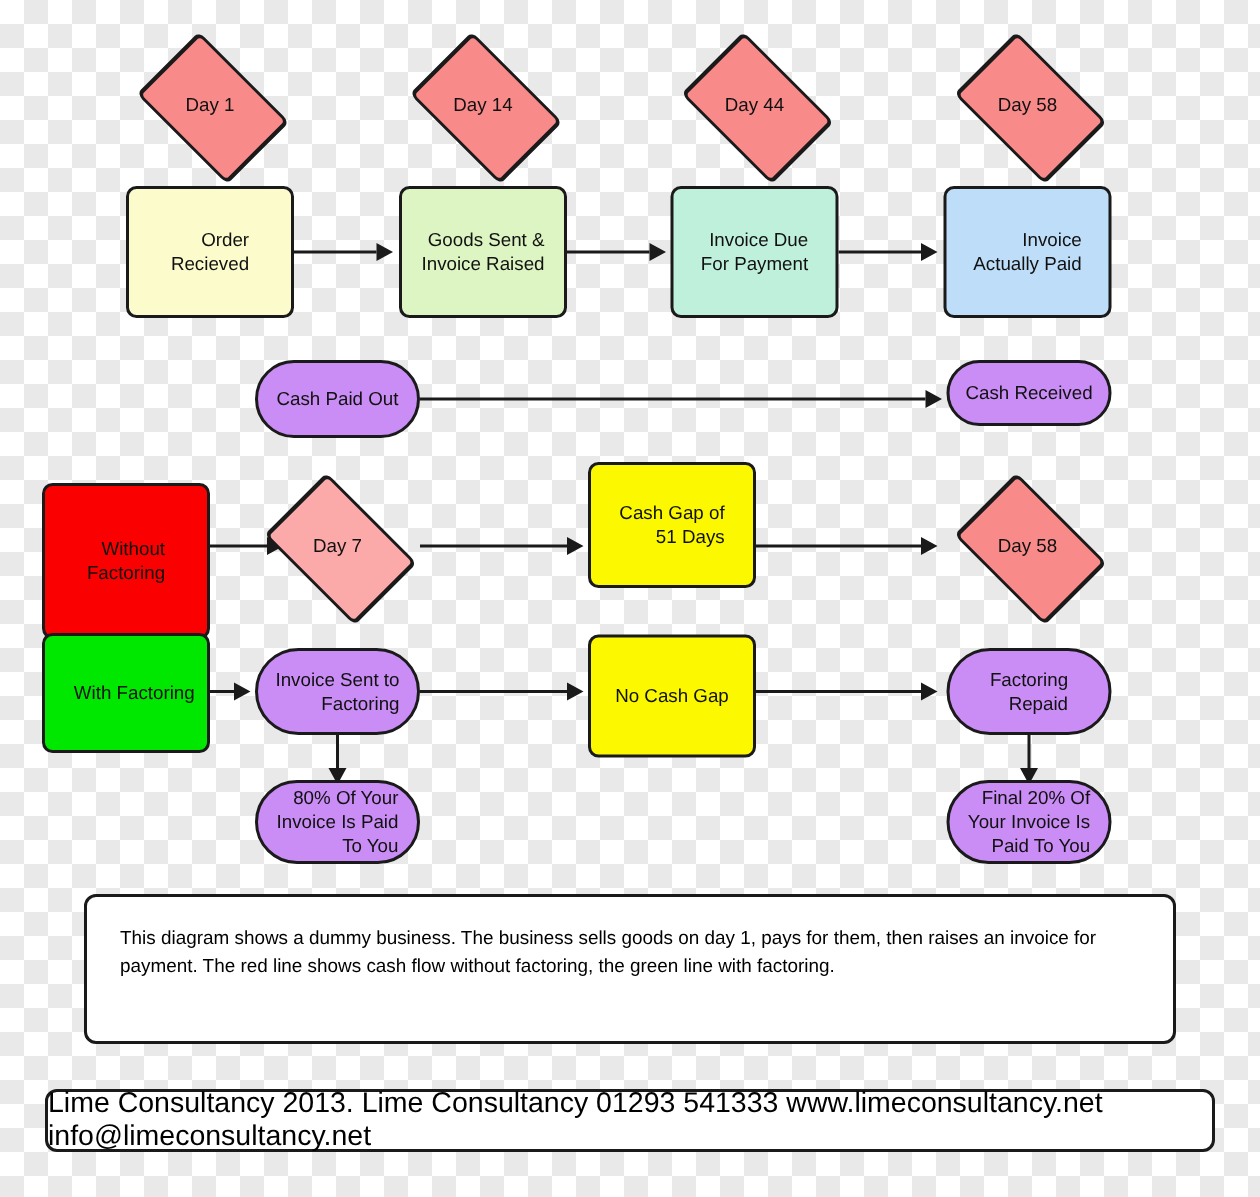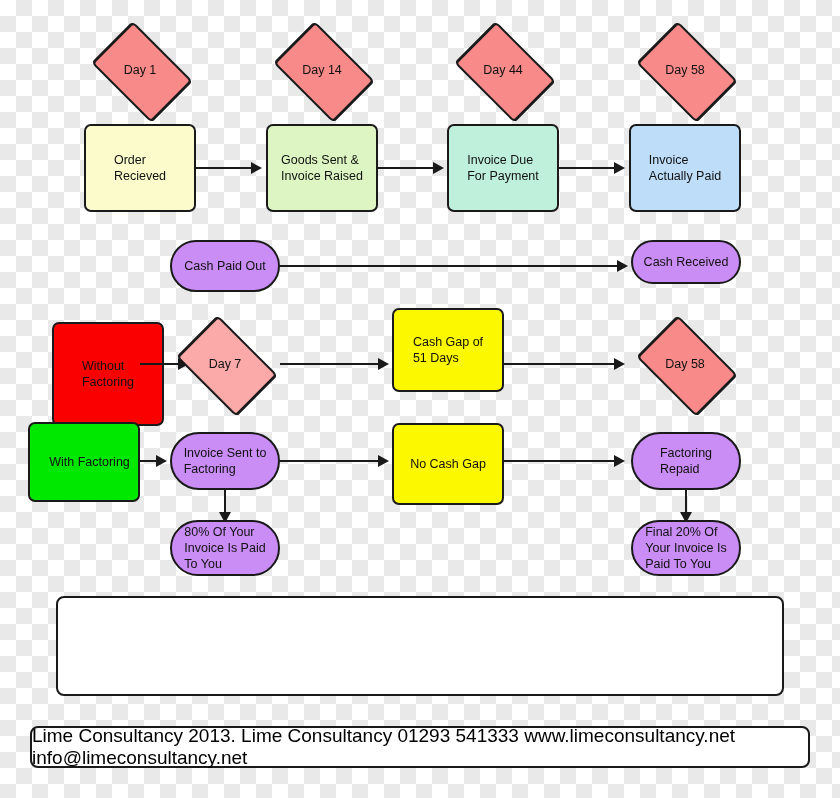--- a/index.html
+++ b/index.html
@@ -25,21 +25,21 @@
     background-size: 32px 32px;
     background-position: 0 0, 16px 16px;
   }
 
   .node {
     position: absolute;
     box-sizing: border-box;
     display: flex;
     align-items: center;
     justify-content: center;
-    text-align: left;
+    text-align: right;
     color: #111111;
     font-size: 12.5px;
     line-height: 16px;
     border: 2px solid #1a1a1a;
   }
 
   .rect      { border-radius: 7px; }
   .pill      { border-radius: 999px; }
 
   
@@ -179,21 +179,21 @@
     <span>Cash Paid Out</span>
   </div>
 
   <div class="node pill" style="left:631px; top:240px; width:110px; height:44px; background:#C98DF5;">
     <span>Cash Received</span>
   </div>
 
   <div class="edge h" style="left:280px; top:265px; width:337px;"></div>
   <div class="arrowhead right" style="left:617px; top:260px;"></div>
 
-  <div class="node rect" style="left:28px; top:322px; width:112px; height:104px; background:#FB0000;margin-left:24px;">
+  <div class="node rect" style="left:28px; top:322px; width:112px; height:104px; background:#FB0000;">
     <div>
       <div>Without</div>
       <div>Factoring</div>
     </div>
   </div>
 
   <div class="edge h" style="left:140px; top:363px; width:38px;"></div>
   <div class="arrowhead right" style="left:178px; top:358px;"></div>
 
   <div class="node diamond" style="left:170px; top:326px; width:110px; height:76px;">
@@ -266,19 +266,20 @@
 
   <div class="node pill" style="left:631px; top:520px; width:110px; height:56px; background:#C98DF5;">
     <div>
       <div>Final 20% Of</div>
       <div>Your Invoice Is</div>
       <div>Paid To You</div>
     </div>
   </div>
 
   <div class="panel" id="description-panel" style="left:56px; top:596px; width:728px; height:100px;">
+    <div class="desc-line">This diagram shows a dummy business. The business sells goods on day 1, pays for them, then raises an invoice for payment. The red line shows cash flow without factoring, the green line with factoring.</div>
   </div>
 
   <div class="panel" id="footer-panel" style="left:30px; top:726px; width:780px; height:42px;">
     <span>Lime Consultancy 2013. Lime Consultancy 01293 541333  www.limeconsultancy.net  info@limeconsultancy.net</span>
   </div>
 
 </div>
 
 </body></html>

